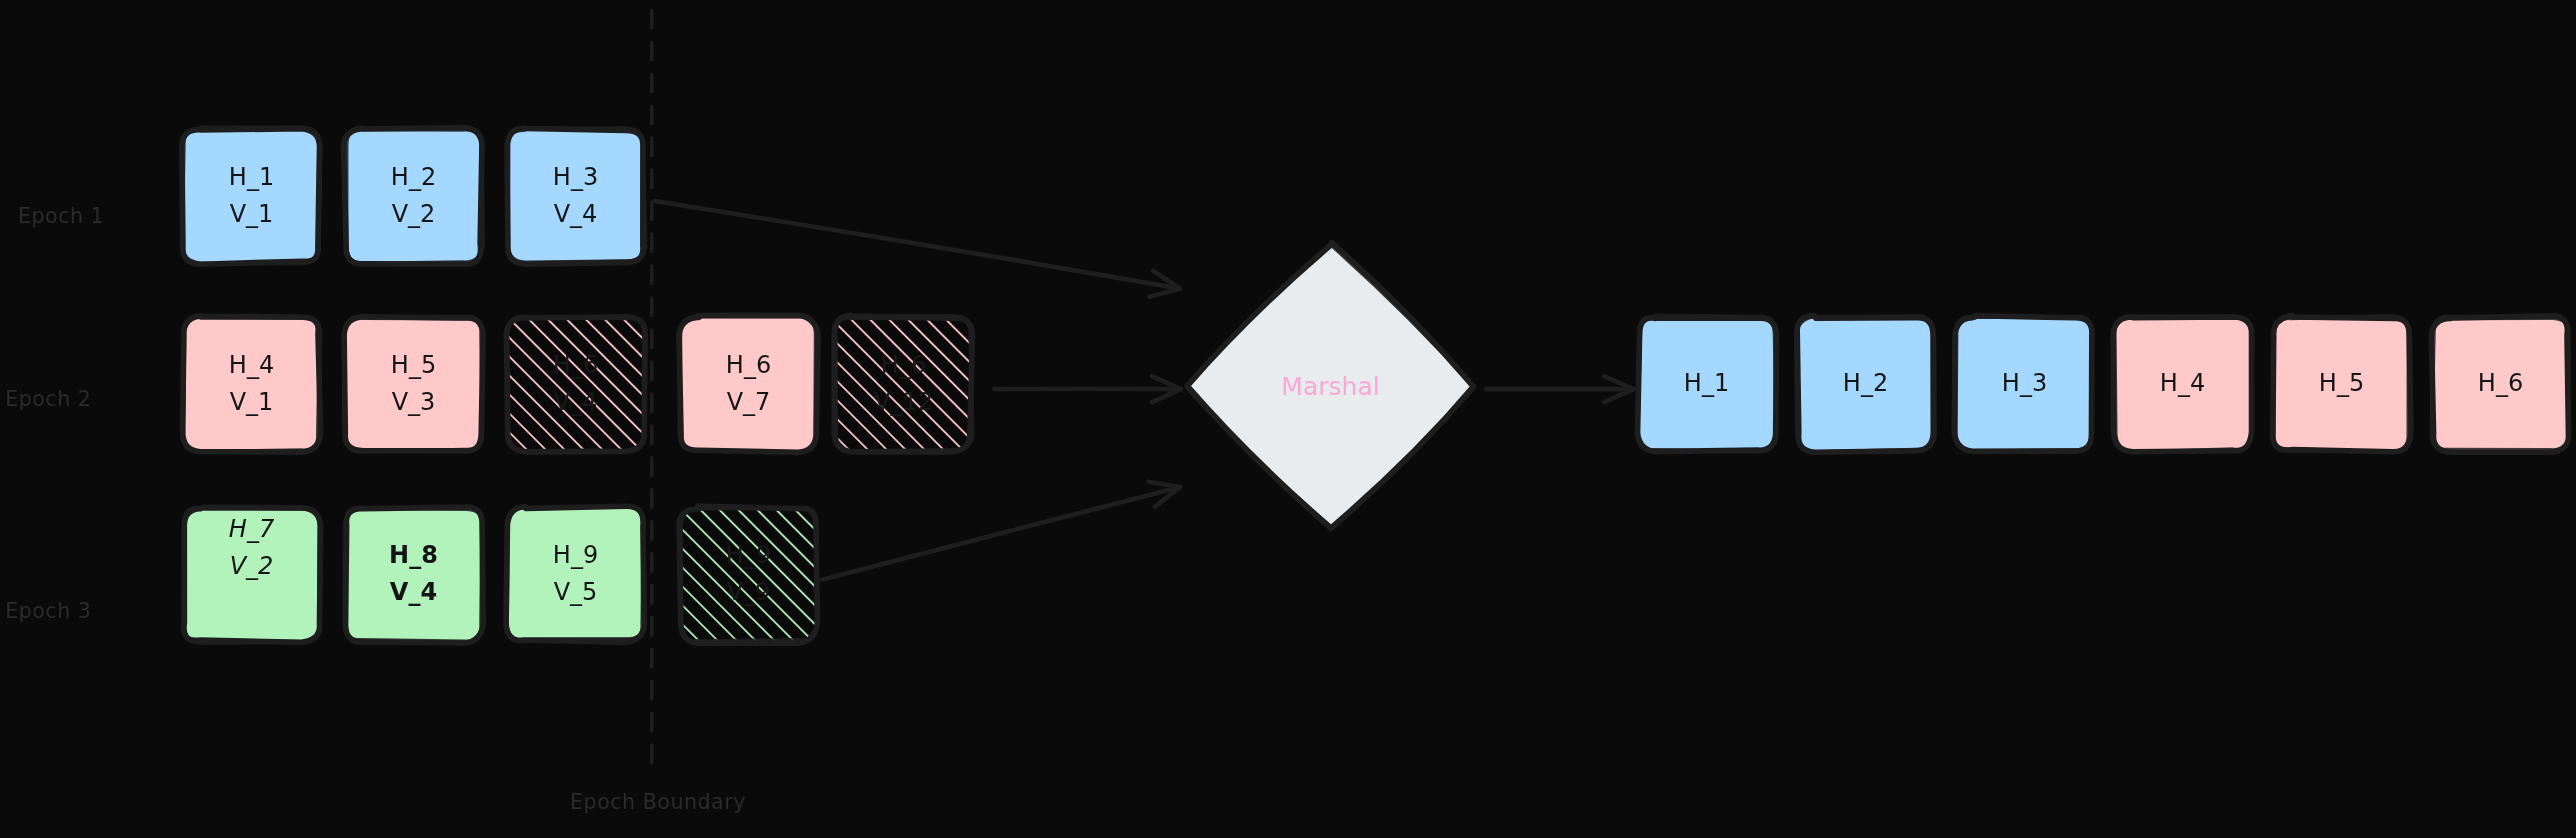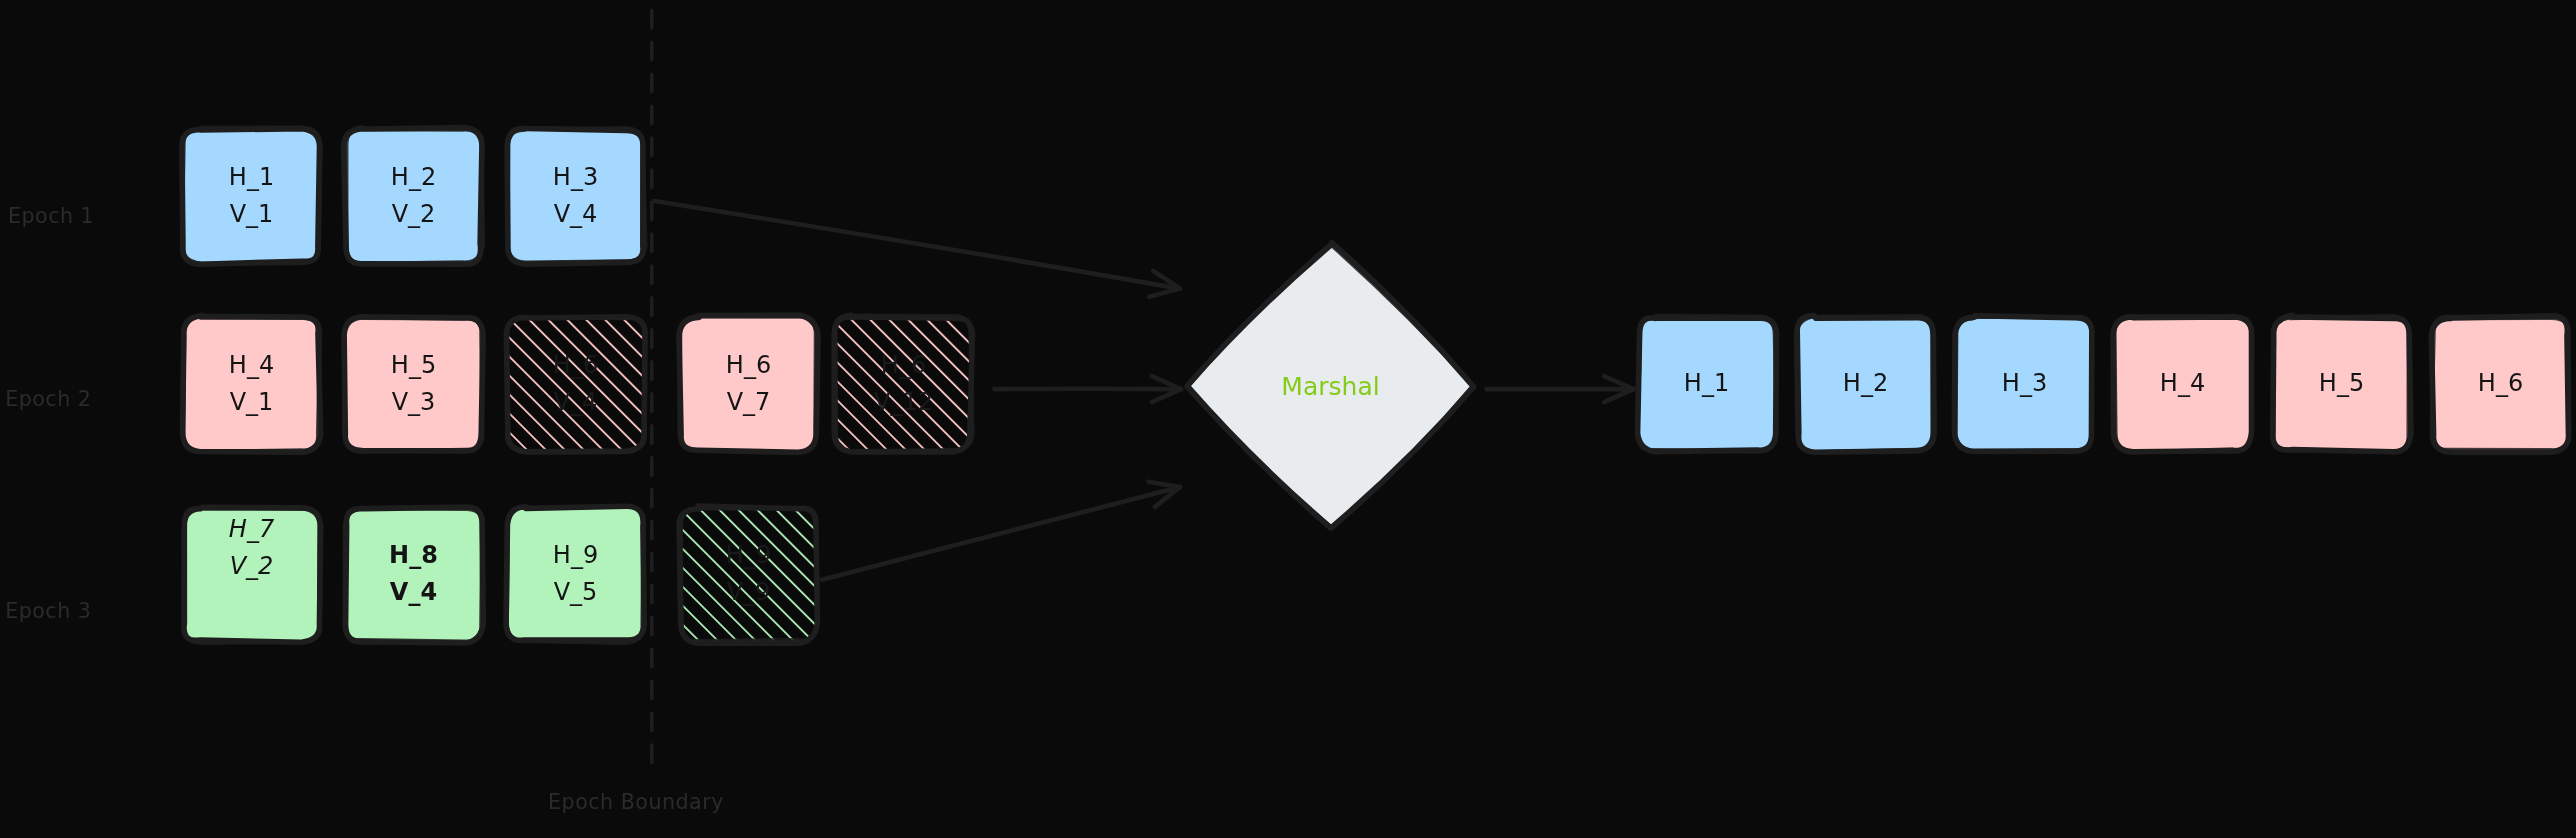--- a/index.html
+++ b/index.html
@@ -37,21 +37,21 @@
     color:#141414;
     line-height:1.55;
     pointer-events:none;
     text-align:right;
   }
   .node-text.dim{color:#1a1a1a;}
   .diamond-text{
     position:absolute;
     display:flex;align-items:center;justify-content:center;
     font-family:"DejaVu Sans",sans-serif;
-    font-size:25px;color:#84cc16;
+    font-size:25px;color:#f9a8d4;
     pointer-events:none;
   }
 </style>
 </head>
 <body>
 
 <div id="stage">
   <svg id="canvas" xmlns="http://www.w3.org/2000/svg" viewBox="0 0 5962 1628" width="3072" height="839">
     <defs>
       <pattern id="hatch-pink" width="26" height="26" patternTransform="rotate(-45)" patternUnits="userSpaceOnUse">
@@ -199,21 +199,21 @@
           <path d="M 5367.389203644073 615.1415933624569 L 5567.344943238955 617.6254119900174 Q 5602.996505739725 617.6457244900269 5601.210568238893 648.1785369884122 L 5603.28713073986 841.7238494891319 Q 5601.326193238947 872.3816619875755 5563.827755928052 873.5308040388537 L 5368.893333436034 873.4554122932514 Q 5336.712632753287 873.12778778138 5336.595311166623 842.9372932458004 L 5336.936484529514 648.2998970043379 Q 5335.532169343313 617.4639167812019 5369.557199860903 613.6016181954191 Z" fill="none" stroke="#1e1e1e" stroke-width="8" stroke-linecap="round" stroke-linejoin="round" opacity="0.85"></path>
         </g>
         <g>
           <path d="M 5678.617830754545 614.125557423162 L 5876.003897191493 616.6814084070182 Q 5909.324076176772 615.4149022113601 5907.179197788322 650.1915174737533 L 5908.330688477182 839.2325668336044 Q 5909.244339109512 874.1431784635145 5874.656524182137 876.8485121744911 L 5677.141414166028 873.4847235681883 Q 5644.857596994777 875.3342351924322 5645.064959527489 841.317427636272 L 5642.619654655745 649.9315406097712 Q 5642.712692737911 613.9196153883448 5676.102541208315 615.5636113744991 Z" fill="#b2f2bb" stroke="none"></path>
           <path d="M 5675.916528320832 612.3391237261421 L 5877.462081530347 616.0608688374333 Q 5907.4636459358335 613.8194747934209 5910.195445253512 650.954350283162 L 5909.890623476026 839.8475265512465 Q 5906.990586853582 875.4122850434912 5875.1218208328455 877.0968666101326 L 5677.490918732942 872.0754127503724 Q 5646.161823465936 871.9047119141112 5647.1011354237335 840.2615051280993 L 5645.238470461051 647.3714416511224 Q 5641.0340515137805 614.0522768031118 5676.236391449644 614.3311578762397 Z" fill="none" stroke="#1e1e1e" stroke-width="11" stroke-linecap="round" stroke-linejoin="round" opacity="1"></path>
           <path d="M 5675.031694030869 612.5210924151918 L 5877.447449877508 616.9011749291333 Q 5910.489041139879 614.078958130944 5908.042410279365 647.0711944585997 L 5911.971170237553 842.4598381064179 Q 5905.869655609164 875.9757013101948 5876.020827486096 871.8534355163823 L 5676.124898696563 873.6567802437845 Q 5646.2769737269155 873.1015007025104 5644.32962894604 839.9353530893733 L 5645.683992006669 650.3075088521966 Q 5644.2552200333475 617.2526138331054 5678.727912904661 617.9073867826291 Z" fill="none" stroke="#1e1e1e" stroke-width="8" stroke-linecap="round" stroke-linejoin="round" opacity="0.85"></path>
         </g>
       </g>
   </svg>
   <div id="overlays">
-      <div class="epoch-label" style="left: 8px; top: 216px;">Epoch 1</div>
+      <div class="epoch-label" style="left: 18px; top: 216px;">Epoch 1</div>
       <div class="node-text" style="left: 183px; top: 129px; width: 137px; height: 134px;">
         <span>H_1</span>
         <span>V_1</span>
       </div>
       <div class="node-text" style="left: 345px; top: 129px; width: 137px; height: 134px;">
         <span>H_2</span>
         <span>V_2</span>
       </div>
       <div class="node-text" style="left: 507px; top: 129px; width: 137px; height: 134px;">
         <span>H_3</span>
@@ -250,21 +250,21 @@
         <span>V_4</span>
       </div>
       <div class="node-text" style="left: 507px; top: 507px; width: 137px; height: 134px;">
         <span>H_9</span>
         <span>V_5</span>
       </div>
       <div class="node-text dim" style="left: 680px; top: 507px; width: 137px; height: 134px;">
         <span>H_9</span>
         <span>V_9</span>
       </div>
-      <div class="boundary-label" style="left: 636px; top: 802px;">Epoch Boundary</div>
+      <div class="boundary-label" style="left: 658px; top: 802px;">Epoch Boundary</div>
       <div class="diamond-text" style="left: 1188px; top: 366px; width: 285px; height: 41px;">Marshal</div>
       <div class="node-text" style="left: 1638px; top: 317px; width: 137px; height: 134px;">
         <span>H_1</span>
       </div>
       <div class="node-text" style="left: 1797px; top: 317px; width: 137px; height: 134px;">
         <span>H_2</span>
       </div>
       <div class="node-text" style="left: 1956px; top: 317px; width: 137px; height: 134px;">
         <span>H_3</span>
       </div>

